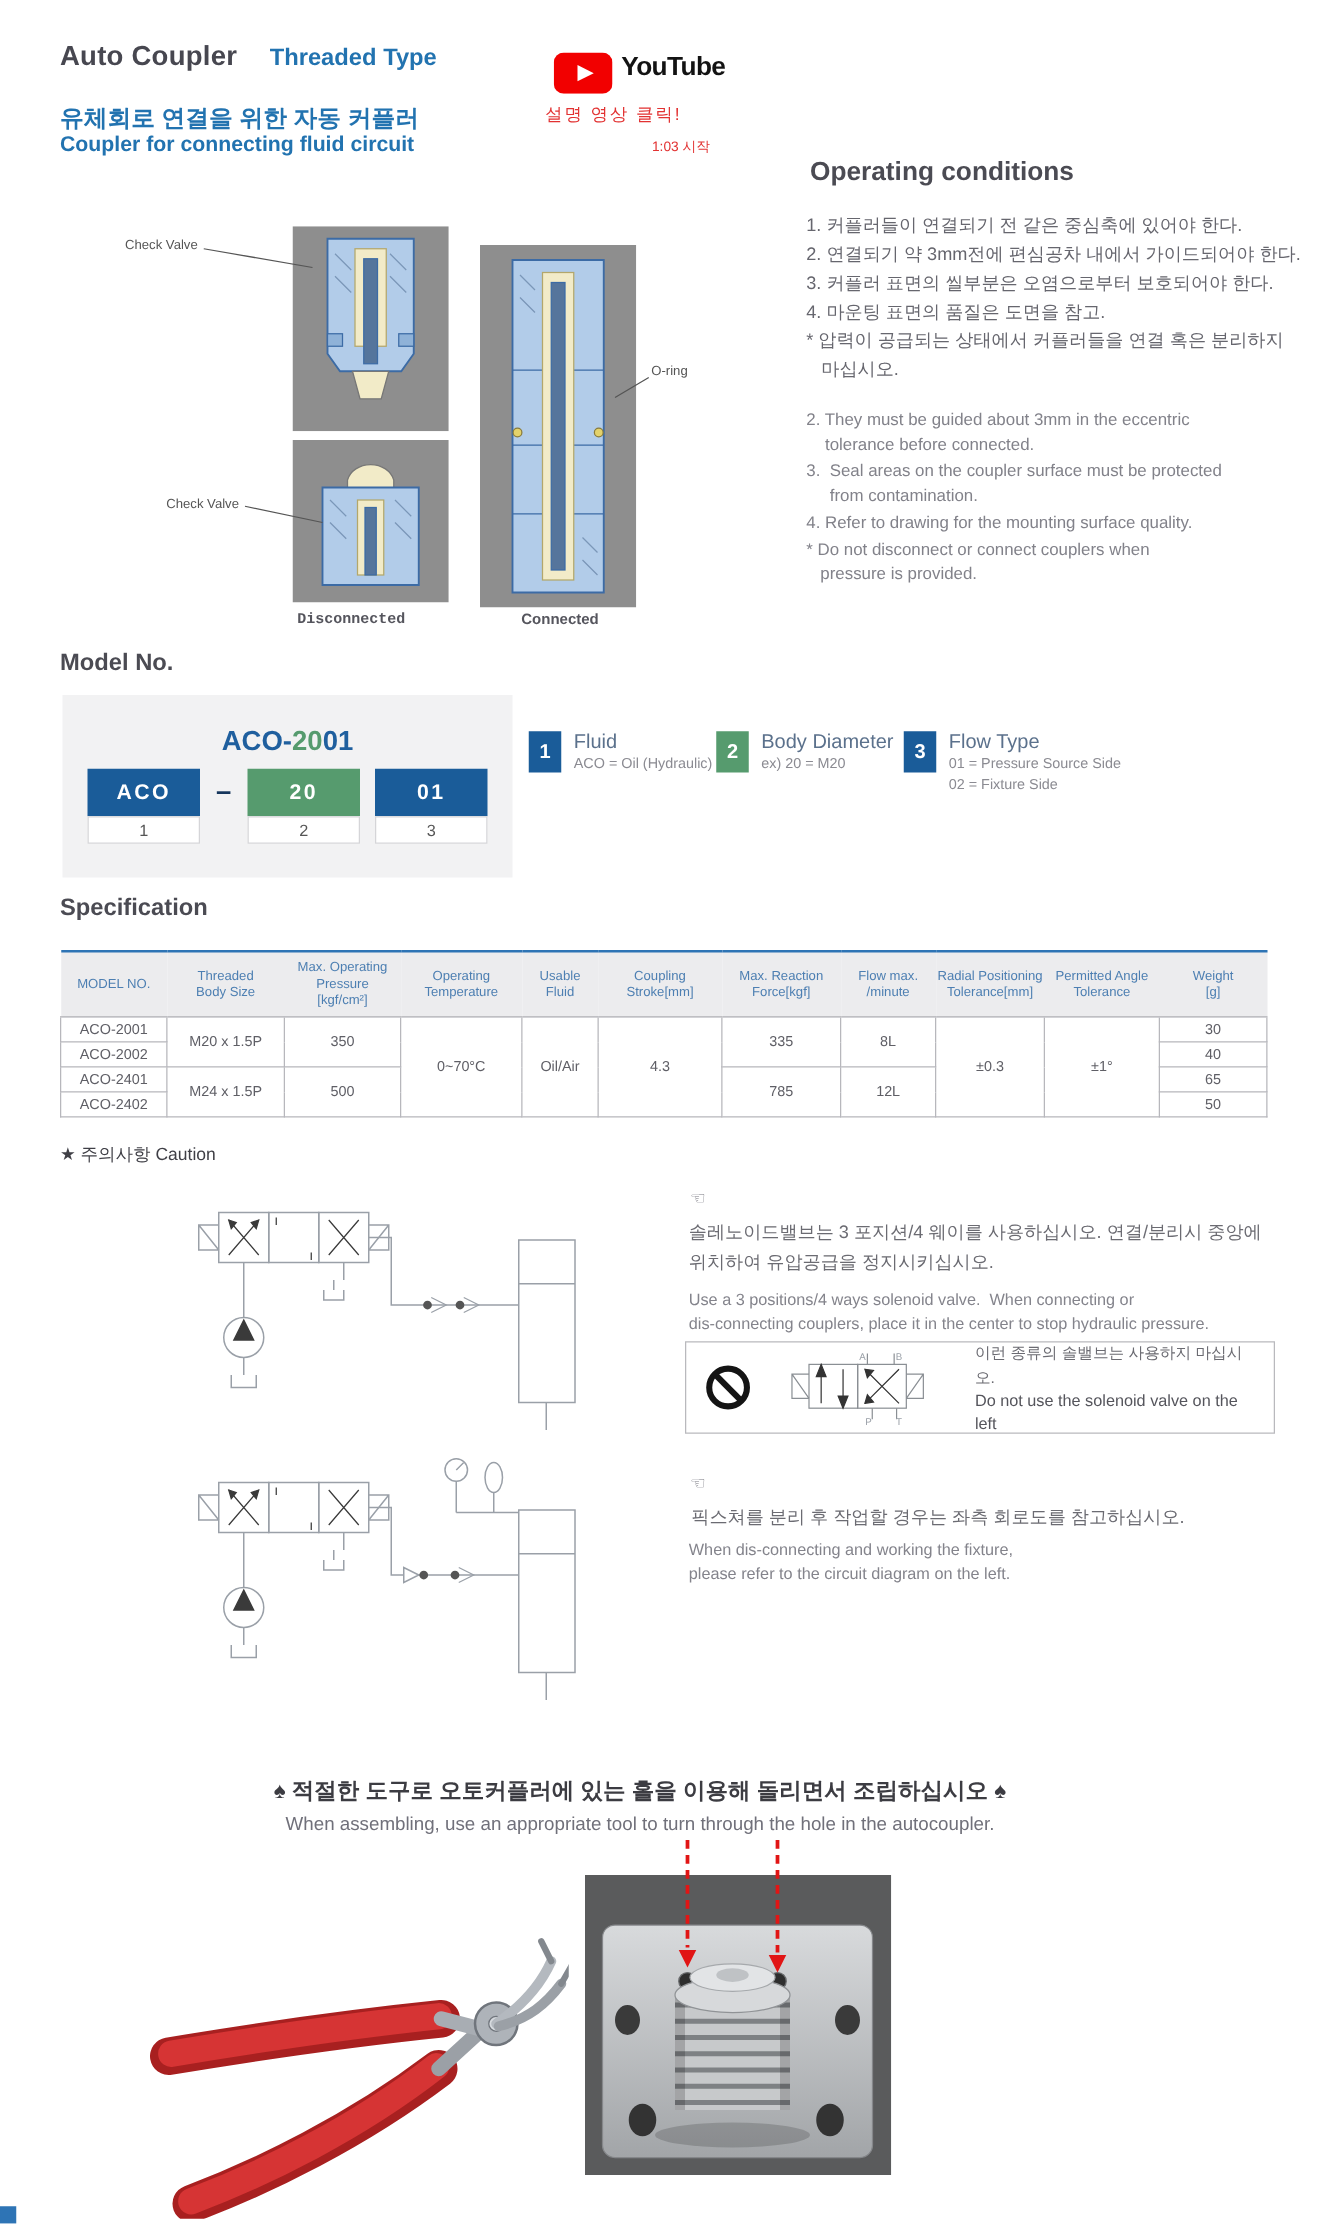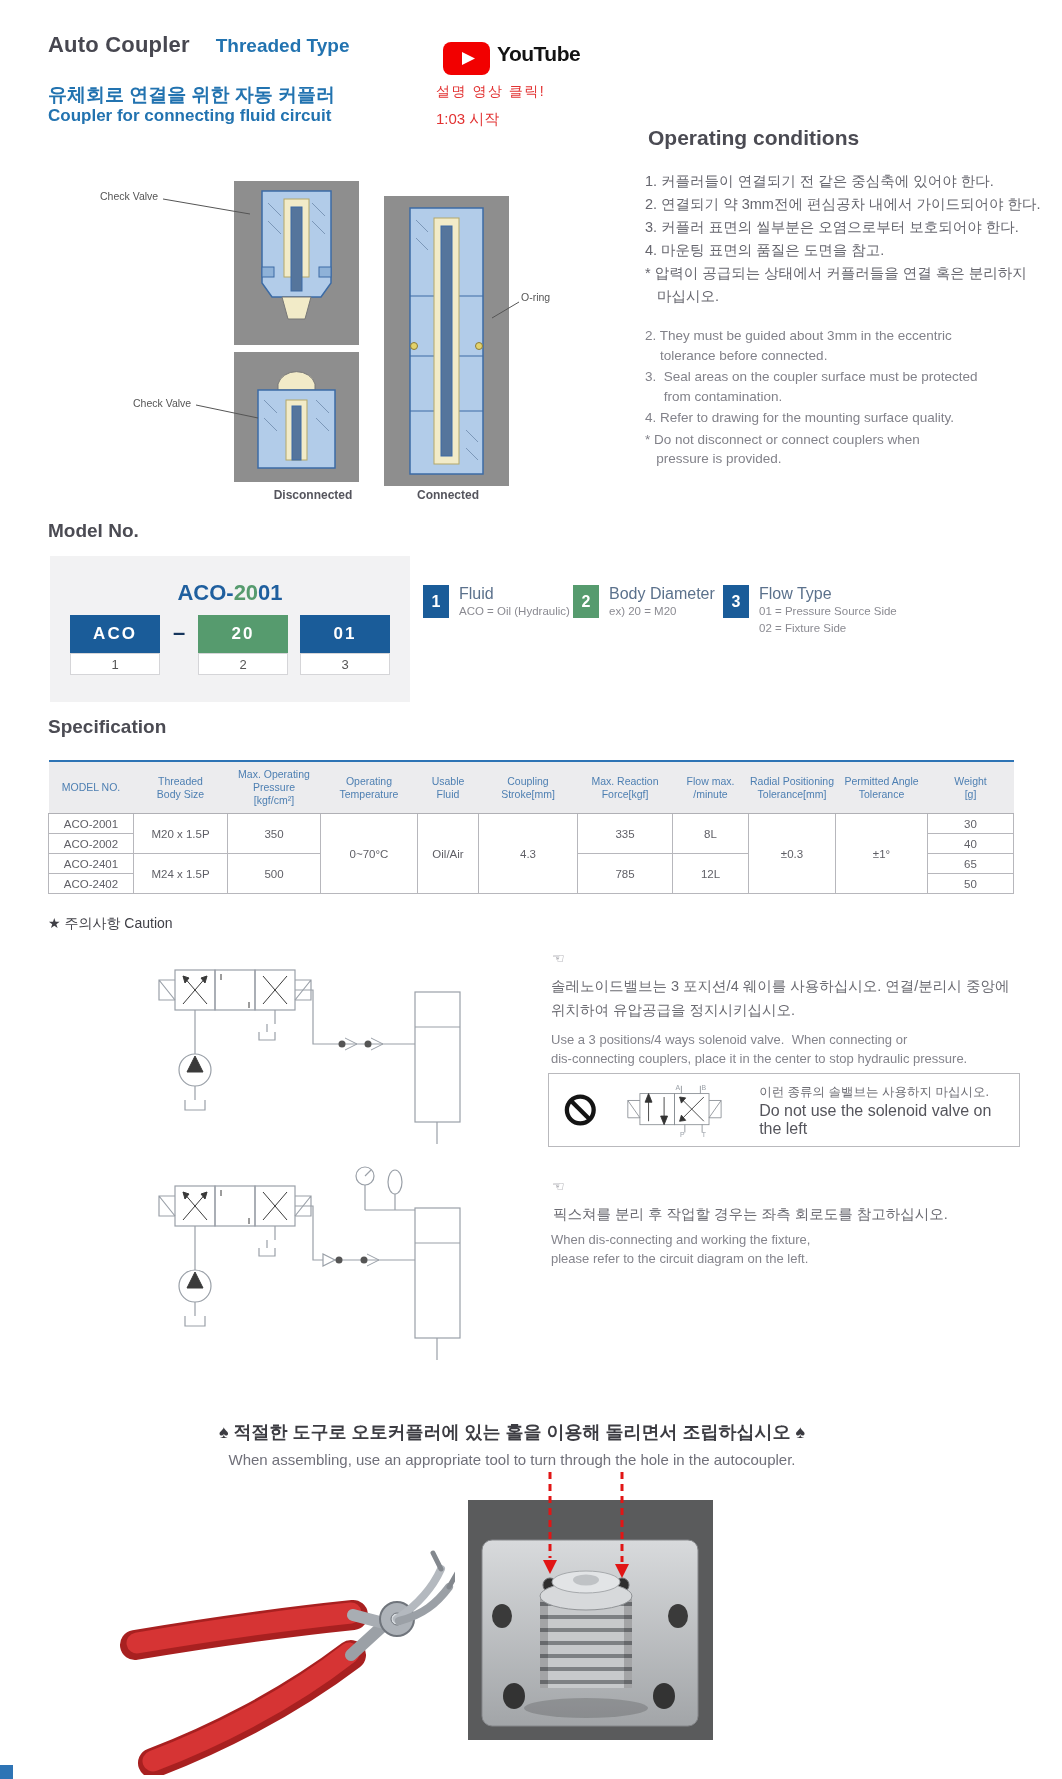--- a/index.html
+++ b/index.html
@@ -7,21 +7,21 @@
         font-family:"Liberation Sans","DejaVu Sans",sans-serif;}
   .abs{position:absolute;}
 
   
   .title-main{font-size:22px;font-weight:bold;color:#474750;letter-spacing:.2px;}
   .title-sub{font-size:19px;font-weight:600;color:#2273b0;margin-left:26px;}
   .sub-ko{font-size:19px;font-weight:bold;color:#2273b0;}
   .sub-en{font-size:17px;font-weight:bold;color:#2273b0;}
   .yt-word{font-size:21px;font-weight:800;color:#131313;letter-spacing:-.5px;}
   .yt-note{font-size:14px;color:#e23232;letter-spacing:1.5px;text-align:left;width:132px;}
-  .yt-time{font-size:15px;color:#e23232;text-align:left;width:132px;}
+  .yt-time{font-size:11px;color:#e23232;text-align:right;width:132px;}
 
   
   .h-sec{font-size:19px;font-weight:bold;color:#4b4b53;}
 
   
   .dlab{font-size:10.5px;color:#555;}
   .dcap{font-size:12px;font-weight:bold;color:#55555d;text-align:center;}
 
   
   .oc-ko{white-space:pre-wrap;font-size:14.5px;line-height:23px;color:#66666e;}
@@ -47,21 +47,21 @@
        line-height:13px;white-space:pre-line;padding:6px 1px;border:none;border-bottom:1px solid #b0b0b5;}
   table.spec td{border:1px solid #b7b7bc;font-size:11.5px;color:#5f5f66;text-align:center;height:19px;padding:0 1px;}
 
   
   .ca-head{font-size:14px;color:#3f3f46;}
   .hand{font-size:14px;color:#7a7a82;}
   .ca-ko{white-space:pre-wrap;font-size:14.5px;line-height:24px;color:#6b6b72;}
   .ca-en{white-space:pre-wrap;font-size:13px;line-height:19px;color:#84848c;}
   .warn-box{width:472px;height:74px;border:1px solid #b9b9bd;display:flex;align-items:center;gap:16px;padding:0 14px;box-sizing:border-box;}
   .warn-ko{font-size:12.5px;color:#6b6b72;line-height:20px;}
-  .warn-en{font-size:16px;color:#55555c;line-height:18px;}
+  .warn-en{font-size:13px;color:#55555c;line-height:18px;}
 
   
   .asm-wrap{left:72px;top:1420px;width:880px;text-align:center;}
   .asm-ko{font-size:18px;font-weight:bold;color:#3c3c42;}
   .asm-en{font-size:15px;color:#70707a;margin-top:7px;}
 
   .corner{left:0;top:1765px;width:13px;height:14px;background:#2e74b5;}
   svg text.pt{font-size:8px;fill:#9aa0a8;font-family:"Liberation Sans",sans-serif;}
 </style>
 </head>
@@ -113,21 +113,21 @@
     <circle cx="95" cy="150" r="3.5" fill="#e3d26b" stroke="#8a7b3a"></circle>
     <path d="M32,24 l12,12 M32,42 l12,12 M82,234 l12,12 M82,252 l12,12" stroke="#7b97b8" fill="none"></path>
   </svg>
 
   <svg class="abs" style="left:95px;top:175px;pointer-events:none;" width="440" height="330">
     <path d="M68,24 L155,39 M101,230 L163,243 M424,127 L397,143" stroke="#555" fill="none" stroke-width="1"></path>
   </svg>
   <div class="abs dlab" style="left:100px;top:190px;">Check Valve</div>
   <div class="abs dlab" style="left:133px;top:397px;">Check Valve</div>
   <div class="abs dlab" style="left:521px;top:291px;">O-ring</div>
-  <div class="abs dcap" style="left:252px;top:488px;width:122px;">Disconnected</div>
+  <div class="abs dcap" style="left:220px;top:488px;width:122px;font-family:Liberation Mono, monospace;">Disconnected</div>
   <div class="abs dcap" style="left:398px;top:488px;width:100px;">Connected</div>
 
   <div class="abs h-sec" style="left:648px;top:126px;font-size:21px;">Operating conditions</div>
   <div class="abs" style="left:645px;top:170px;width:415px;">
     <div class="oc-ko">1. 커플러들이 연결되기 전 같은 중심축에 있어야 한다.</div>
     <div class="oc-ko">2. 연결되기 약 3mm전에 편심공차 내에서 가이드되어야 한다.</div>
     <div class="oc-ko">3. 커플러 표면의 씰부분은 오염으로부터 보호되어야 한다.</div>
     <div class="oc-ko">4. 마운팅 표면의 품질은 도면을 참고.</div>
     <div class="oc-ko">* 압력이 공급되는 상태에서 커플러들을 연결 혹은 분리하지
    마십시오.</div>

